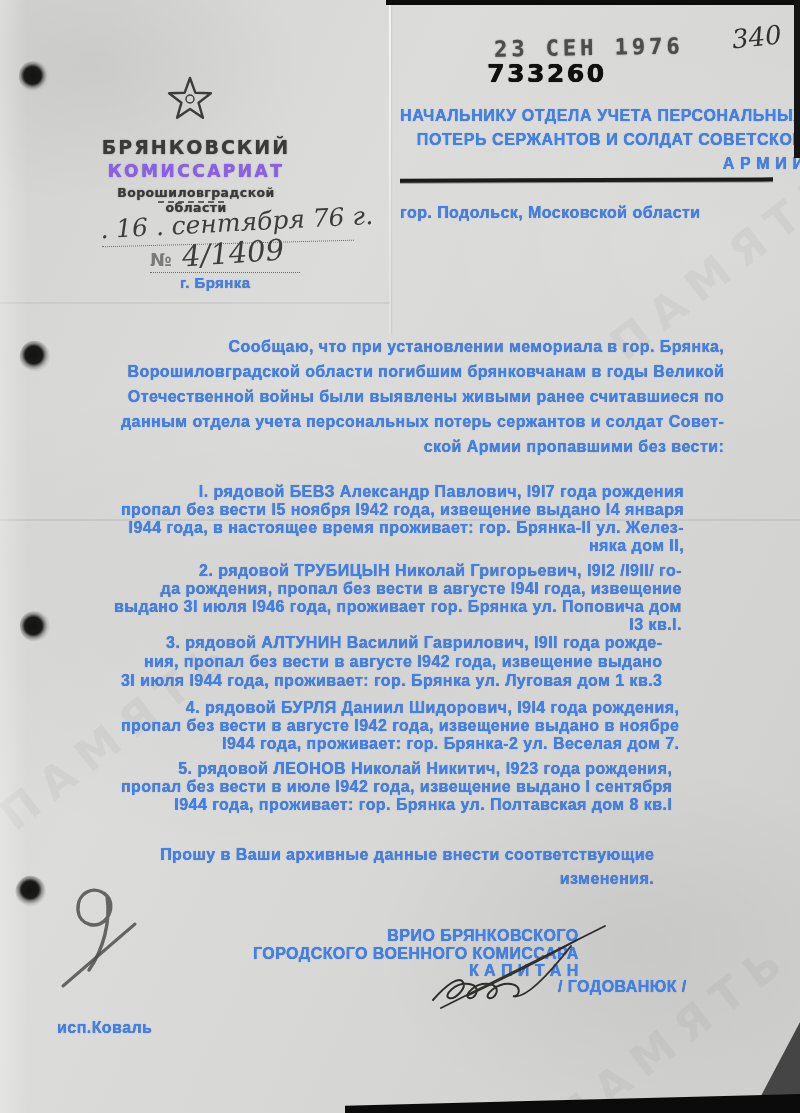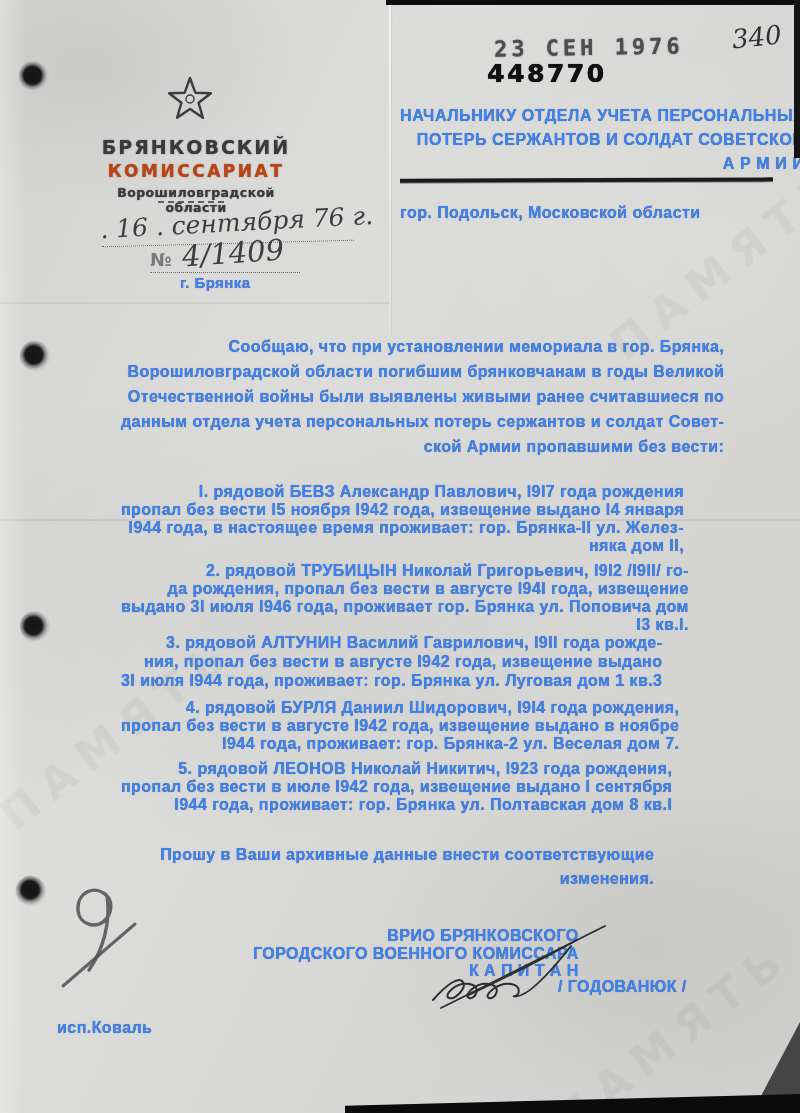--- a/index.html
+++ b/index.html
@@ -23,21 +23,21 @@
   .recipient{line-height:24px;letter-spacing:0.6px;}
   
   .stamp-sans{
     font-family:"DejaVu Sans",sans-serif;font-weight:bold;color:#3a3a3a;
     text-shadow:0 0 1.2px rgba(50,50,50,0.8);
     margin-top:24px;
   }
   .letterhead{left:96px;top:112px;width:200px;text-align:center;}
   .lh1{font-size:19px;letter-spacing:2px;}
   .lh2{font-size:18px;letter-spacing:1.5px;margin-top:3px;}
-  .lh3{font-size:17px;letter-spacing:2.5px;margin-top:3px;color:#c2410c;}
+  .lh3{font-size:17px;letter-spacing:2.5px;margin-top:3px;color:#8b5cf6;}
   .lh4{font-size:12.5px;letter-spacing:0.4px;margin-top:4px;}
   .lh-dash{left:158px;top:201px;width:66px;border-top:2.5px dashed #4c4c4c;opacity:0.85;}
   
   .hand{font-family:"DejaVu Serif",serif;font-style:italic;color:#3d3d3d;}
   .hand-date{left:100px;top:208px;font-size:25px;transform:rotate(-3deg);white-space:pre;}
   .date-underline{left:102px;top:243px;width:252px;border-top:1.6px dotted #6a6a6a;transform:rotate(-1.5deg);}
   .num-label{left:150px;top:249px;font-size:18px;color:#7a7a7a;font-weight:bold;font-family:"DejaVu Sans",sans-serif;}
   .num-value{left:182px;top:236px;font-size:29px;transform:rotate(-4deg);}
   .num-underline{left:150px;top:272px;width:150px;border-top:1.6px dotted #6a6a6a;}
   .lh-city{left:180px;top:274px;font-size:15px;}
@@ -96,21 +96,21 @@
 <div class="abs edge-left"></div>
 
 <div class="abs hole" style="left:19px;top:61px;"></div>
 <div class="abs hole" style="left:20px;top:341px;transform:rotate(20deg);"></div>
 <div class="abs hole" style="left:20px;top:611px;transform:rotate(-15deg);"></div>
 <div class="abs hole" style="left:16px;top:876px;transform:rotate(35deg);"></div>
 
 <div class="abs hand corner-num">340</div>
 
 <div class="abs stamp-date">23 СЕН 1976</div>
-<div class="abs stamp-num">448770</div>
+<div class="abs stamp-num">733260</div>
 
 <div class="abs" style="left:160px;top:76px;">
   <svg width="60" height="46" viewBox="0 0 60 46" style="filter:blur(0.4px);">
     <path d="M30,2 L35.3,16.7 L50.9,17.2 L38.6,26.8 L42.9,41.8 L30,33 L17.1,41.8 L21.4,26.8 L9.1,17.2 L24.7,16.7 Z" fill="none" stroke="#3c3c3c" stroke-width="2.4" stroke-linejoin="round"></path>
     <circle cx="30" cy="23" r="4" fill="none" stroke="#3c3c3c" stroke-width="1.4"></circle>
   </svg>
 </div>
 <div class="abs letterhead">
   <div class="stamp-sans lh1">БРЯНКОВСКИЙ</div>
   <div class="stamp-sans lh3">КОМИССАРИАТ</div>
@@ -132,21 +132,21 @@
 
 <div class="abs typed intro" style="left:121px;top:334px;">         Сообщаю, что при установлении мемориала в гор. Брянка,
 Ворошиловградской области погибшим брянковчанам в годы Великой
 Отечественной войны были выявлены живыми ранее считавшиеся по
 данным отдела учета персональных потерь сержантов и солдат Совет-
 ской Армии пропавшими без вести:</div>
 <div class="abs typed item" style="left:121px;top:483px;">        I. рядовой БЕВЗ Александр Павлович, I9I7 года рождения
 пропал без вести I5 ноября I942 года, извещение выдано I4 января
 I944 года, в настоящее время проживает: гор. Брянка-II ул. Желез-
 няка дом II,</div>
-<div class="abs typed item" style="left:121px;top:562px;">        2. рядовой ТРУБИЦЫН Николай Григорьевич, I9I2 /I9II/ го-
+<div class="abs typed item" style="left:114px;top:562px;">        2. рядовой ТРУБИЦЫН Николай Григорьевич, I9I2 /I9II/ го-
 да рождения, пропал без вести в августе I94I года, извещение
 выдано 3I июля I946 года, проживает гор. Брянка ул. Поповича дом
 I3 кв.I.</div>
 <div class="abs typed item" style="left:121px;top:633px;line-height:19px;">        3. рядовой АЛТУНИН Василий Гаврилович, I9II года рожде-
 ния, пропал без вести в августе I942 года, извещение выдано
 3I июля I944 года, проживает: гор. Брянка ул. Луговая дом 1 кв.3</div>
 <div class="abs typed item" style="left:121px;top:699px;">        4. рядовой БУРЛЯ Даниил Шидорович, I9I4 года рождения,
 пропал без вести в августе I942 года, извещение выдано в ноябре
 I944 года, проживает: гор. Брянка-2 ул. Веселая дом 7.</div>
 <div class="abs typed item" style="left:121px;top:760px;">        5. рядовой ЛЕОНОВ Николай Никитич, I923 года рождения,

